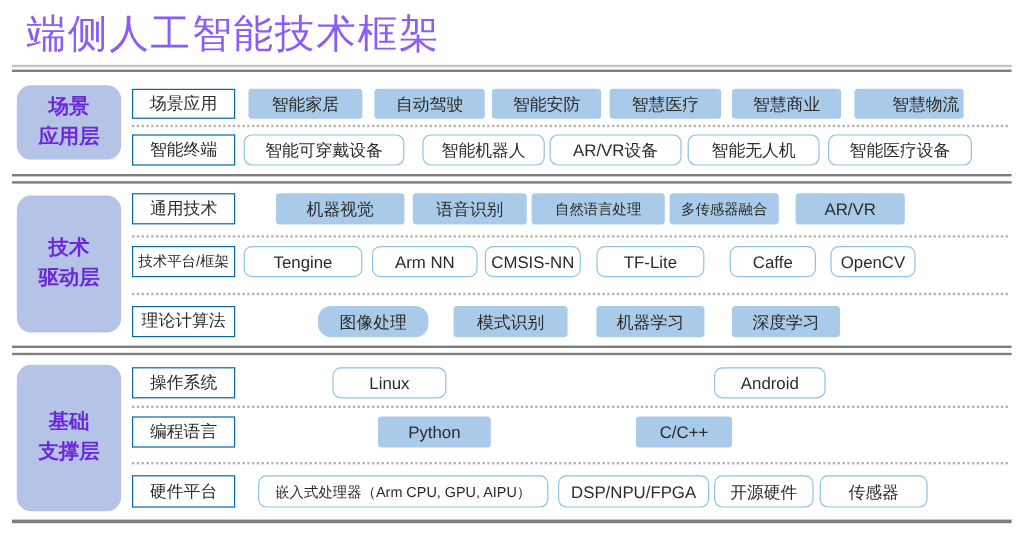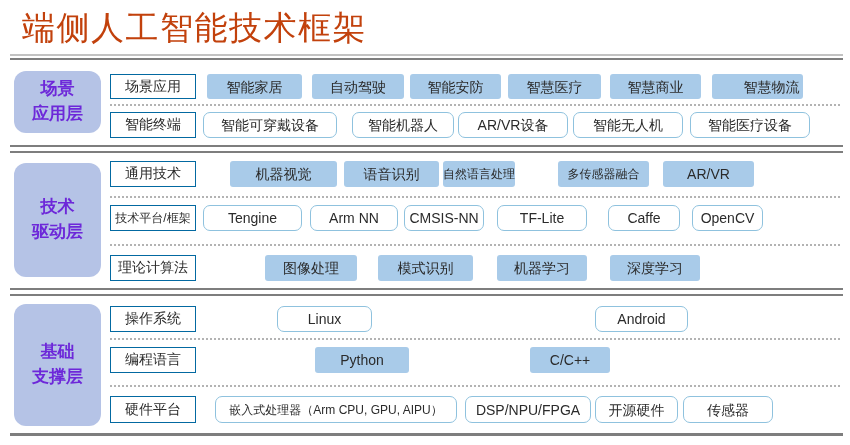--- a/index.html
+++ b/index.html
@@ -3,21 +3,21 @@
 <meta charset="utf-8">
 <style>
   html,body { margin:0; padding:0; background:#ffffff; }
   .canvas {
     position:relative; width:850px; height:445px; background:#ffffff;
     font-family:"Liberation Sans", sans-serif; color:#2B2B2B; overflow:hidden;
   }
   .title {
     position:absolute; left:22px; top:6px; margin:0;
     font-family:"DejaVu Serif", serif; font-weight:500;
-    font-size:33px; letter-spacing:1.5px; color:#c2410c; white-space:nowrap;
+    font-size:33px; letter-spacing:1.5px; color:#8b5cf6; white-space:nowrap;
   }
   .title-rule {
     position:absolute; left:10px; top:54px; width:833px; height:0;
     border-top:2px solid #c2c2c2;
   }
   .band {
     position:absolute; left:10px; width:833px; box-sizing:border-box;
     border-top:2px solid #7E7E7E; border-bottom:2px solid #7E7E7E;
   }
   .band.last { border-bottom-width:3px; }
@@ -76,32 +76,32 @@
     <div class="band" style="top: 151px; height: 139px;"></div>
     <div class="layer-label" style="top: 163px; height: 114px;">
       <div>技术</div>
       <div>驱动层</div>
     </div>
     <div class="divider" style="top: 196px; height: 0px;"></div>
     <div class="divider" style="top: 244px; height: 0px;"></div>
     <div class="row-label" style="top: 161px; height: 26px;">通用技术</div>
     <div class="box filled" style="top: 161px; height: 26px; left: 230px; width: 107px;">机器视觉</div>
     <div class="box filled" style="top: 161px; height: 26px; left: 344px; width: 95px;">语音识别</div>
-    <div class="box filled small" style="top: 161px; height: 26px; left: 443px; width: 72px;">自然语言处理</div>
+    <div class="box filled small" style="top: 161px; height: 26px; left: 443px; width: 111px;">自然语言处理</div>
     <div class="box filled small" style="top: 161px; height: 26px; left: 558px; width: 91px;">多传感器融合</div>
     <div class="box filled" style="top: 161px; height: 26px; left: 663px; width: 91px;">AR/VR</div>
     <div class="row-label small" style="top: 205px; height: 26px;">技术平台/框架</div>
     <div class="box outlined" style="top: 205px; height: 26px; left: 203px; width: 99px;">Tengine</div>
     <div class="box outlined" style="top: 205px; height: 26px; left: 310px; width: 88px;">Arm NN</div>
     <div class="box outlined" style="top: 205px; height: 26px; left: 404px; width: 80px;">CMSIS-NN</div>
     <div class="box outlined" style="top: 205px; height: 26px; left: 497px; width: 90px;">TF-Lite</div>
     <div class="box outlined" style="top: 205px; height: 26px; left: 608px; width: 72px;">Caffe</div>
     <div class="box outlined" style="top: 205px; height: 26px; left: 692px; width: 71px;">OpenCV</div>
     <div class="row-label" style="top: 255px; height: 26px;">理论计算法</div>
-    <div class="box filled" style="top: 255px; height: 26px; left: 265px; width: 92px;">图像处理</div>
+    <div class="box filled" style="top: 255px; height: 26px; left: 265px; width: 92px; border-radius: 11px;">图像处理</div>
     <div class="box filled" style="top: 255px; height: 26px; left: 378px; width: 95px;">模式识别</div>
     <div class="box filled" style="top: 255px; height: 26px; left: 497px; width: 90px;">机器学习</div>
     <div class="box filled" style="top: 255px; height: 26px; left: 610px; width: 90px;">深度学习</div>
     <div class="band last" style="top: 294px; height: 142px;"></div>
     <div class="layer-label" style="top: 304px; height: 122px;">
       <div>基础</div>
       <div>支撑层</div>
     </div>
     <div class="divider" style="top: 338px; height: 0px;"></div>
     <div class="divider" style="top: 385px; height: 0px;"></div>

